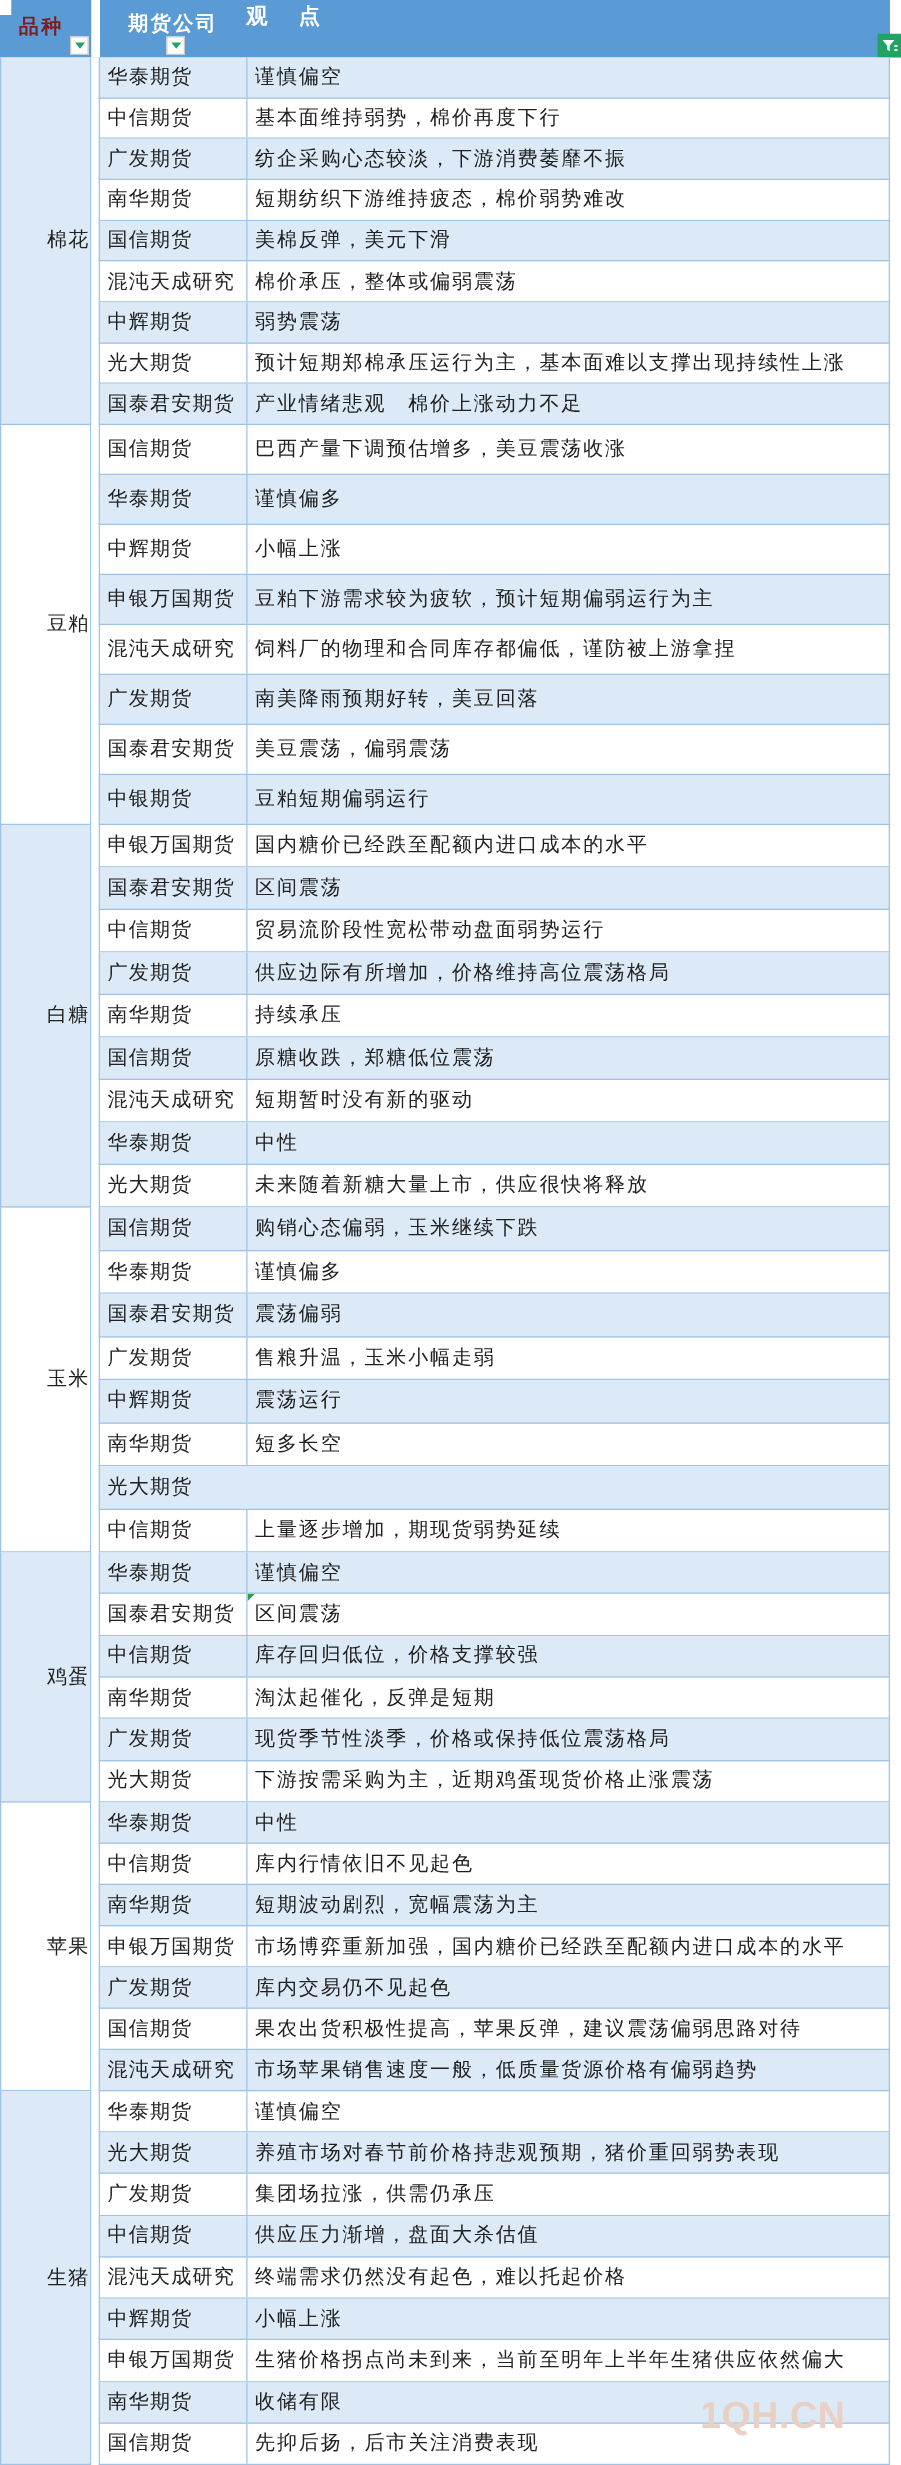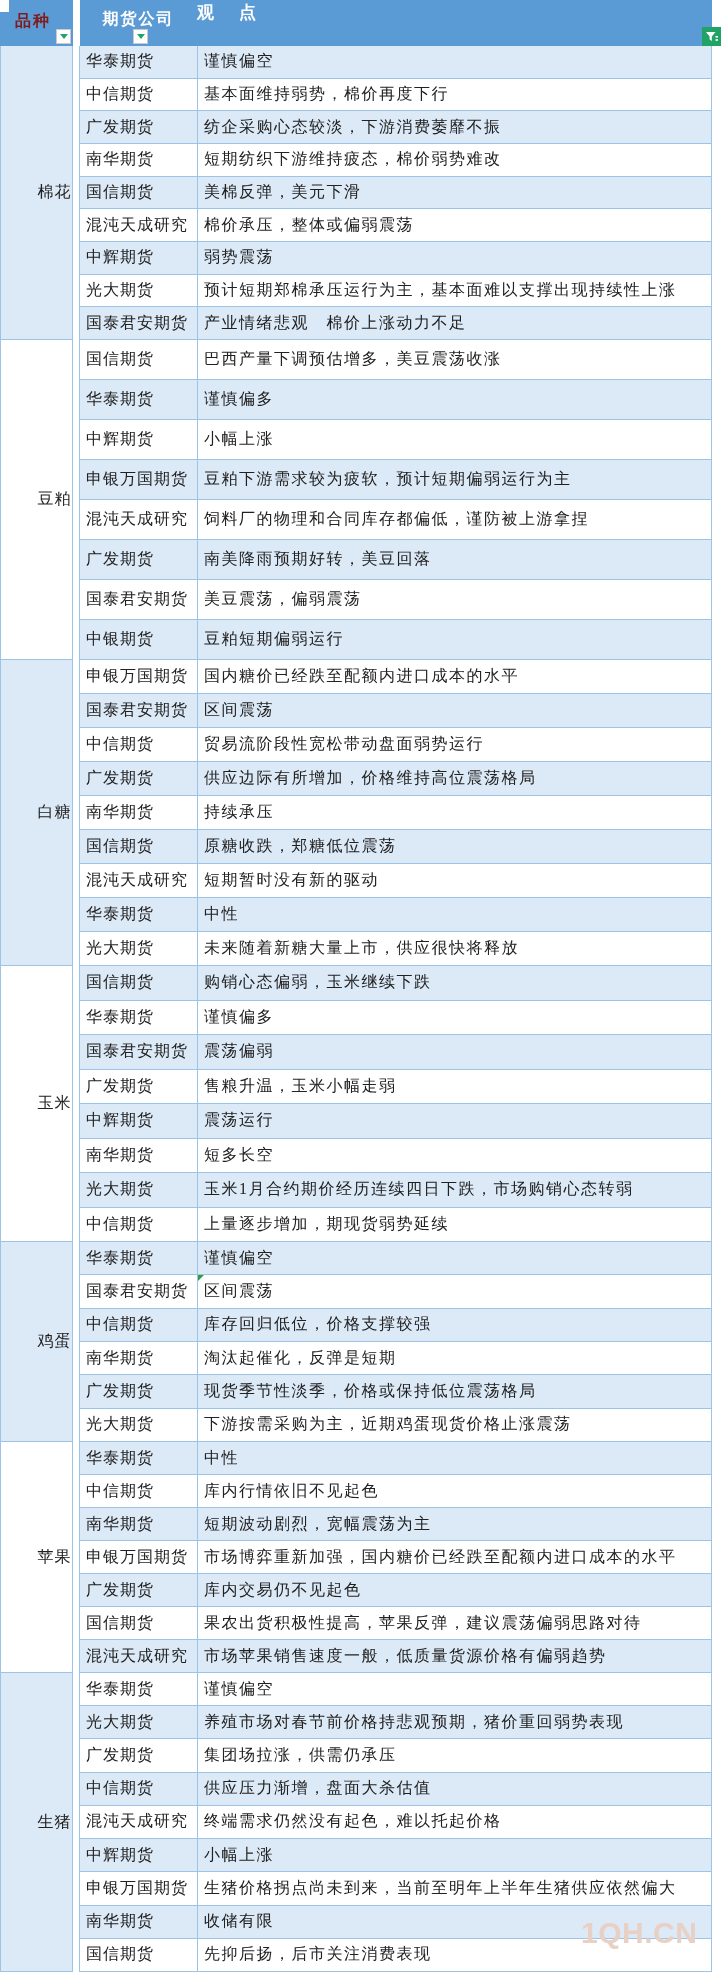--- a/index.html
+++ b/index.html
@@ -49,21 +49,21 @@
   .row{flex:1;display:flex;border-left:1px solid var(--border);border-right:1px solid var(--border);
     border-bottom:1px solid var(--border);text-align:right;}
   .c-company{width:117px;display:flex;align-items:center;padding-left:6px;
     font-size:16px;letter-spacing:1px;overflow:hidden;white-space:nowrap;}
   .c-opinion{flex:1;display:flex;align-items:center;padding-left:6px;border-left:1px solid var(--border);
     position:relative;font-size:16px;letter-spacing:1.5px;overflow:hidden;white-space:nowrap;}
   .stripe{background:var(--stripe);}
   .marker{position:absolute;left:0;top:0;width:0;height:0;
     border-top:6px solid #2E9E46;border-right:6px solid transparent;}
   
-  .watermark{position:absolute;left:581px;top:1916px;font-family:"Liberation Sans","DejaVu Sans",sans-serif;
+  .watermark{position:absolute;left:560px;top:1916px;font-family:"Liberation Sans","DejaVu Sans",sans-serif;
     font-size:30px;font-weight:bold;color:var(--watermark);letter-spacing:0.5px;}
 </style>
 </head>
 <body>
 
 <div class="page">
 
   <div class="header">
     <div class="header-band"></div>
     <div class="h-gap"></div>
@@ -306,23 +306,20 @@
             </div>
           </div>
           <div class="row">
             <div class="c-company">南华期货</div>
             <div class="c-opinion">
               <span>短多长空</span>
             </div>
           </div>
           <div class="row stripe">
             <div class="c-company">光大期货</div>
-            <div class="c-opinion">
-              <span>玉米1月合约期价经历连续四日下跌，市场购销心态转弱</span>
-            </div>
           </div>
           <div class="row">
             <div class="c-company">中信期货</div>
             <div class="c-opinion">
               <span>上量逐步增加，期现货弱势延续</span>
             </div>
           </div>
         </div>
       </div>
       <div class="group" style="height: 200px;">

